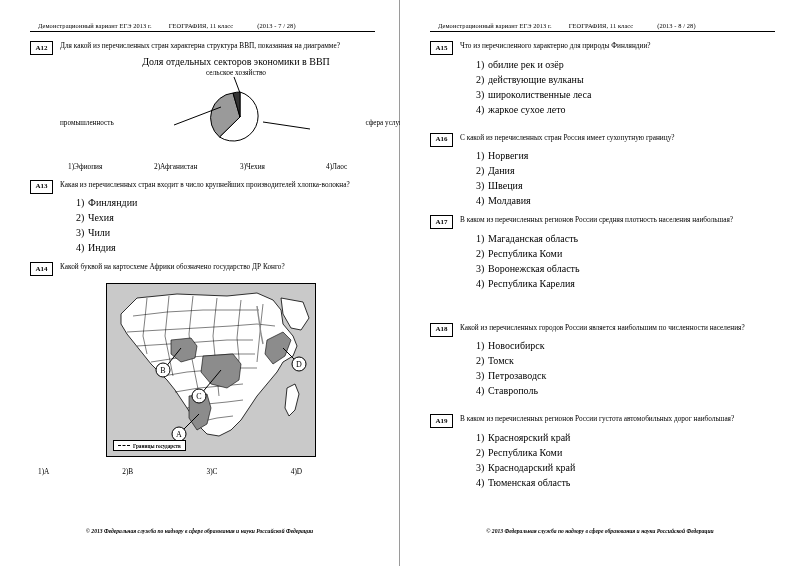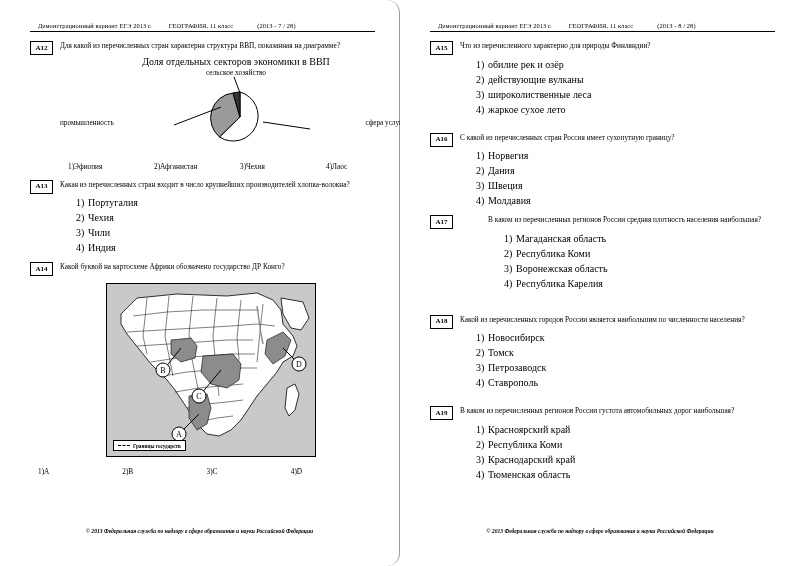--- a/index.html
+++ b/index.html
@@ -22,21 +22,20 @@
     width: 800px; height: 566px;
     display: flex;
   }
 
   .page {
     position: relative;
     width: 400px;
     height: 566px;
     box-sizing: border-box;
     background: #ffffff;
-    border-radius: 13px;
   }
   .page.left  { border-right: 1px solid #9a9a9a; }
   .page.right { }
 
   .page-inner {
     position: absolute;
     left: 30px;
     top: 22px;
     width: 345px;
   }
@@ -226,21 +225,21 @@
             <span class="oi"><span class="onum">4)</span><span>Лаос</span></span>
           </div>
         </div>
       </div>
 
       <div class="q" style="margin-top:9px;">
         <div class="q-num">A13</div>
         <div class="q-body">
           <div class="q-text">Какая из перечисленных стран входит в число крупнейших производителей хлопка-волокна?</div>
           <div class="opts">
-            <div class="opt"><span class="onum">1)</span><span>Португалия</span></div>
+            <div class="opt"><span class="onum">1)</span><span>Финляндии</span></div>
             <div class="opt"><span class="onum">2)</span><span>Чехия</span></div>
             <div class="opt"><span class="onum">3)</span><span>Чили</span></div>
             <div class="opt"><span class="onum">4)</span><span>Индия</span></div>
           </div>
         </div>
       </div>
 
       <div class="q" style="margin-top:7px;">
         <div class="q-num">A14</div>
         <div class="q-body">
@@ -353,34 +352,34 @@
           <div class="q-text nojust">С какой из перечисленных стран Россия имеет сухопутную границу?</div>
           <div class="opts">
             <div class="opt"><span class="onum">1)</span><span>Норвегия</span></div>
             <div class="opt"><span class="onum">2)</span><span>Дания</span></div>
             <div class="opt"><span class="onum">3)</span><span>Швеция</span></div>
             <div class="opt"><span class="onum">4)</span><span>Молдавия</span></div>
           </div>
         </div>
       </div>
 
-      <div class="q" style="gap:28px;">
+      <div class="q" style="">
         <div class="q-num">A17</div>
         <div class="q-body">
           <div class="q-text">В каком из перечисленных регионов России средняя плотность населения наибольшая?</div>
           <div class="opts">
             <div class="opt"><span class="onum">1)</span><span>Магаданская область</span></div>
             <div class="opt"><span class="onum">2)</span><span>Республика Коми</span></div>
             <div class="opt"><span class="onum">3)</span><span>Воронежская область</span></div>
             <div class="opt"><span class="onum">4)</span><span>Республика Карелия</span></div>
           </div>
         </div>
       </div>
 
-      <div class="q" style="margin-top:24px;">
+      <div class="q" style="margin-top:32px;">
         <div class="q-num">A18</div>
         <div class="q-body">
           <div class="q-text">Какой из перечисленных городов России является наибольшим по численности населения?</div>
           <div class="opts">
             <div class="opt"><span class="onum">1)</span><span>Новосибирск</span></div>
             <div class="opt"><span class="onum">2)</span><span>Томск</span></div>
             <div class="opt"><span class="onum">3)</span><span>Петрозаводск</span></div>
             <div class="opt"><span class="onum">4)</span><span>Ставрополь</span></div>
           </div>
         </div>

